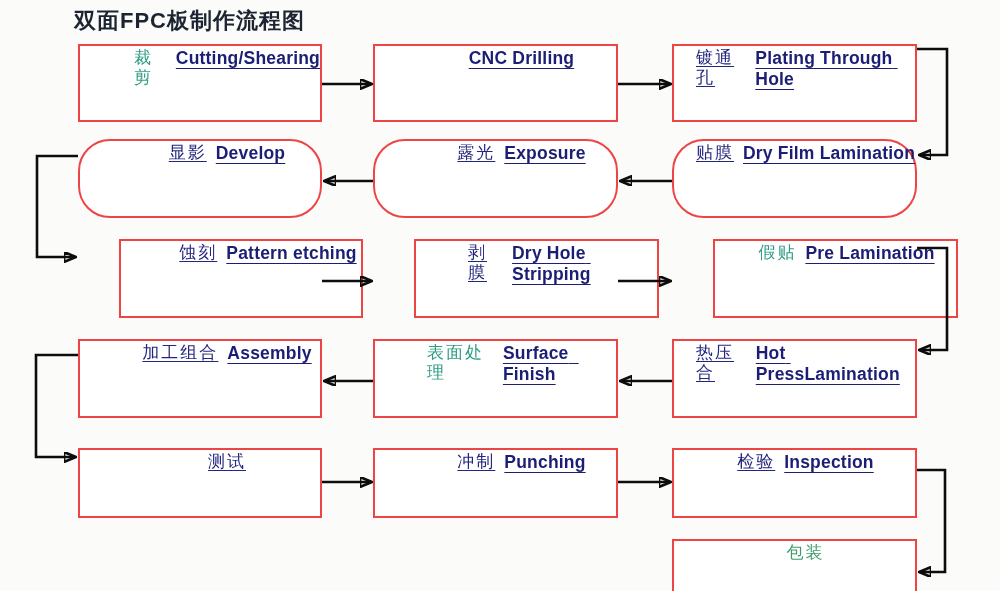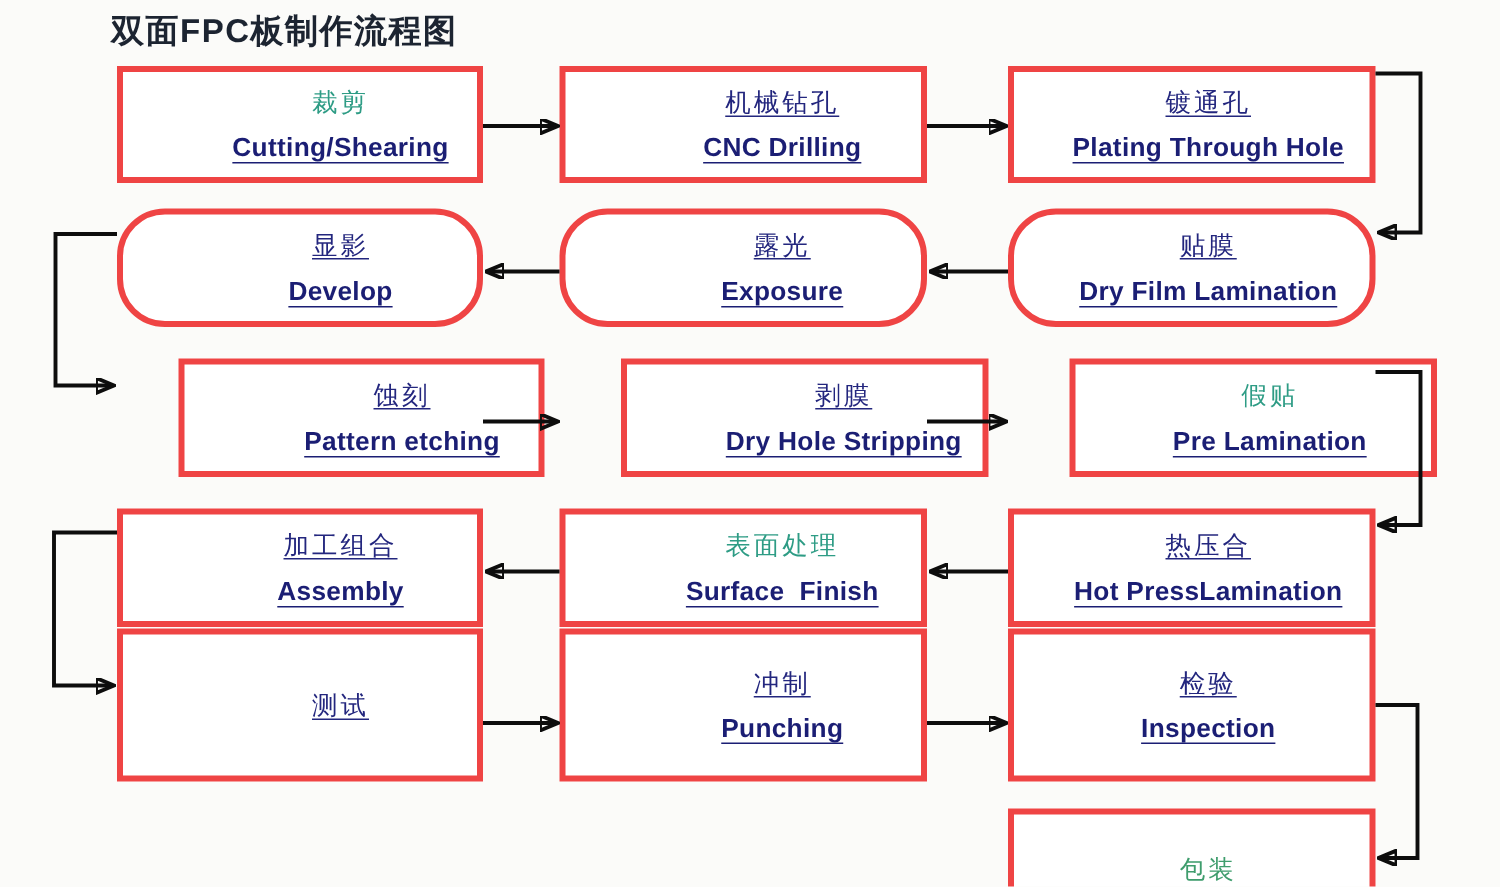--- a/index.html
+++ b/index.html
@@ -9,32 +9,32 @@
     font-family:"Liberation Sans","DejaVu Sans",sans-serif;
   }
   .title{
     position:absolute;left:34px;top:6px;
     font-size:22px;font-weight:800;letter-spacing:1px;
     color:var(--title,#1c2431);
     margin-left:40px;
   }
   .box{
     position:absolute;box-sizing:border-box;
-    background:#ffffff;border:4px solid #ef4444;
-    display:flex;flex-direction:column;justify-content:center;
-    gap:9px;padding-top:2px;align-items:center;
+    background:#ffffff;border:2px solid #ef4444;
+    display:flex;flex-direction:row;justify-content:center;
+    gap:9px;padding-top:2px;
   }
   .c1{left:78px;width:244px;padding-left:54px;}
   .c2{left:373px;width:245px;padding-left:52px;}
   .c3{left:672px;width:245px;padding-left:22px;}
   .r1{top:44px;height:78px;}
   .r2{top:139px;height:79px;border-radius:32px;}
   .r3{top:239px;height:79px;margin-left:41px;}
   .r4{top:339px;height:79px;}
-  .r5{top:419px;height:102px;}
+  .r5{top:448px;height:70px;}
   .r6{top:539px;height:80px;}
   .zh{font-size:17px;letter-spacing:2px;line-height:1.2;}
   .zh.navy{color:var(--navy,#23267e);text-decoration:underline;text-underline-offset:3px;}
   .zh.teal{color:var(--teal,#2e9c85);}
   .zh.green{color:var(--green,#3f9d6d);}
   .en{
     font-size:17.5px;font-weight:700;letter-spacing:.2px;line-height:1.2;
     color:var(--english,#1b1e74);
     text-decoration:underline;text-underline-offset:4px;
     white-space:pre-wrap;
@@ -47,21 +47,20 @@
 
 <div class="title">双面FPC板制作流程图</div>
 
 <div>
 
   <div class="box c1 r1">
     <div class="zh teal">裁剪</div>
     <div class="en">Cutting/Shearing</div>
   </div>
   <div class="box c2 r1">
-    <div class="zh navy">机械钻孔</div>
     <div class="en">CNC Drilling</div>
   </div>
   <div class="box c3 r1">
     <div class="zh navy">镀通孔</div>
     <div class="en">Plating Through Hole</div>
   </div>
 
   <div class="box c1 r2">
     <div class="zh navy">显影</div>
     <div class="en">Develop</div>

